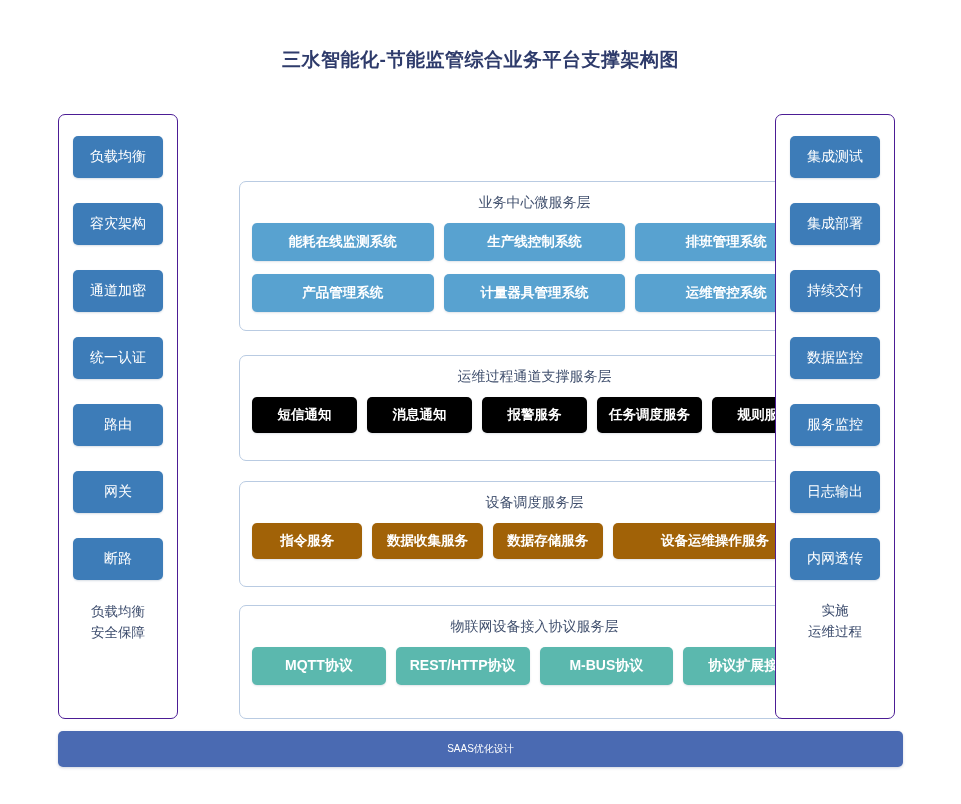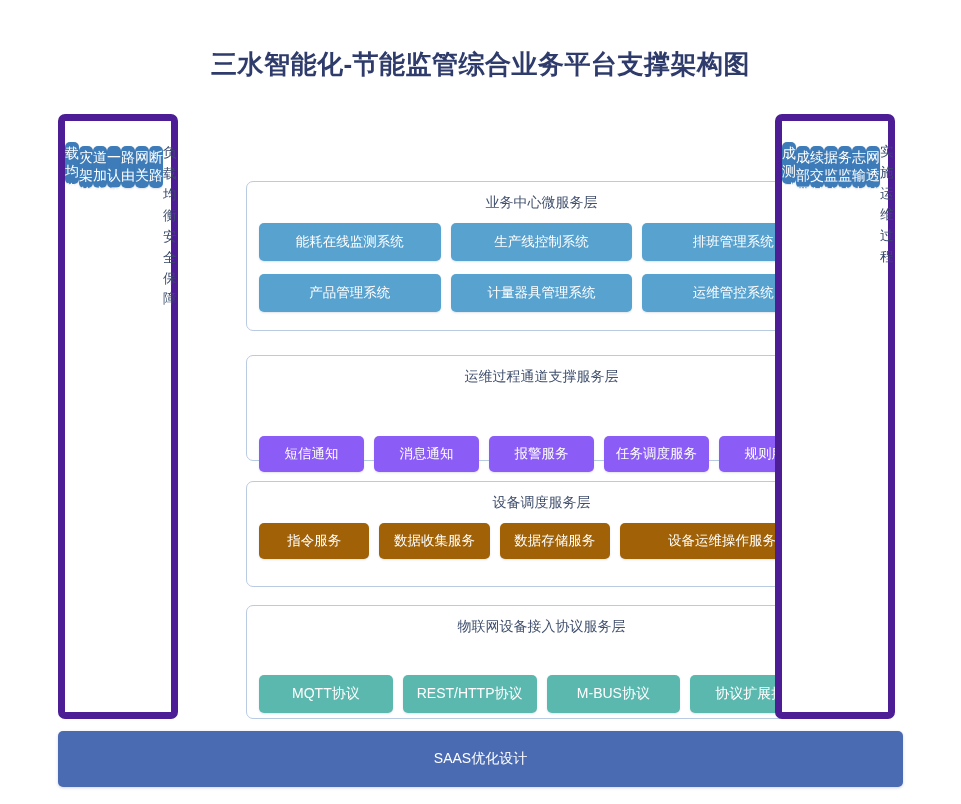--- a/index.html
+++ b/index.html
@@ -17,48 +17,48 @@
     position: relative;
   }
 
   
   .diagram-title {
     position: absolute;
     top: 47px;
     left: 0;
     width: 961px;
     text-align: center;
-    font-size: 26px;
+    font-size: 19px;
     font-weight: bold;
     color: #2e3b6b;
     letter-spacing: 0.5px;
   }
 
   
   .frame {
     position: absolute;
     left: 58px;
     top: 114px;
     width: 845px;
     height: 605px;
   }
 
   
   .side-col {
     position: absolute;
     top: 0;
     width: 120px;
     height: 605px;
-    border: 7px solid #4c1d95;
+    border: 1px solid #4c1d95;
     border-radius: 7px;
     background: #ffffff;
     box-sizing: border-box;
     display: flex;
-    flex-direction: row;
-    align-items: flex-start;
+    flex-direction: column;
+    align-items: center;
   }
   .side-col.left  { left: 0; }
   .side-col.right { right: 8px; font-family: Liberation Mono, monospace; }
 
   .side-btn {
     width: 90px;
     height: 42px;
     margin-top: 25px;
     border-radius: 5px;
     background: #3d7cb8;
@@ -108,21 +108,21 @@
     font-size: 14.5px;
     display: flex;
     align-items: center;
     justify-content: center;
     box-shadow: 0 1px 3px rgba(40,60,110,0.22);
   }
 
   
   .layer {
     position: absolute;
-    left: 55px;
+    left: 48px;
     width: 591px;
     border: 1px solid #b9cbe2;
     border-radius: 7px;
     background: #ffffff;
     box-sizing: border-box;
   }
   .layer-title {
     text-align: center;
     font-size: 14px;
     color: #41506e;
@@ -139,50 +139,51 @@
     flex: 1 1 0;
     height: 36px;
     border-radius: 5px;
     display: flex;
     align-items: center;
     justify-content: center;
     color: #ffffff;
     font-size: 13.5px;
     white-space: nowrap;
     box-shadow: 0 1px 2px rgba(60,80,110,0.16);
+    font-weight: bold;
   }
 
   
   #layer-business { top: 67px; height: 150px; }
   #layer-business .item { background: #58a2d0; height: 38px; }
 
   
   #layer-ops { top: 241px; height: 106px; }
-  #layer-ops .item { background: #8b5cf6; margin-top: 39px; }
+  #layer-ops .item { background: #000000; }
 
   
   #layer-device { top: 367px; height: 106px; }
   #layer-device .item { background: #a16207; }
   #layer-device .item.wide { flex: 1.85 1 0; }
 
   
   #layer-protocol { top: 491px; height: 114px; }
-  #layer-protocol .item { background: #5bb8ae; height: 38px; font-size: 14px; margin-top: 28px; }
+  #layer-protocol .item { background: #5bb8ae; height: 38px; font-size: 14px; }
 
   
   .bottom-bar {
     position: absolute;
     left: 58px;
     top: 731px;
     width: 845px;
-    height: 56px;
+    height: 36px;
     border-radius: 5px;
     background: #4a6ab2;
     color: #ffffff;
-    font-size: 14px;
+    font-size: 10px;
     display: flex;
     align-items: center;
     justify-content: center;
     box-shadow: 0 1px 3px rgba(40,60,110,0.22);
   }
 </style>
 </head>
 <body>
 
 <div class="diagram-title">三水智能化-节能监管综合业务平台支撑架构图</div>

